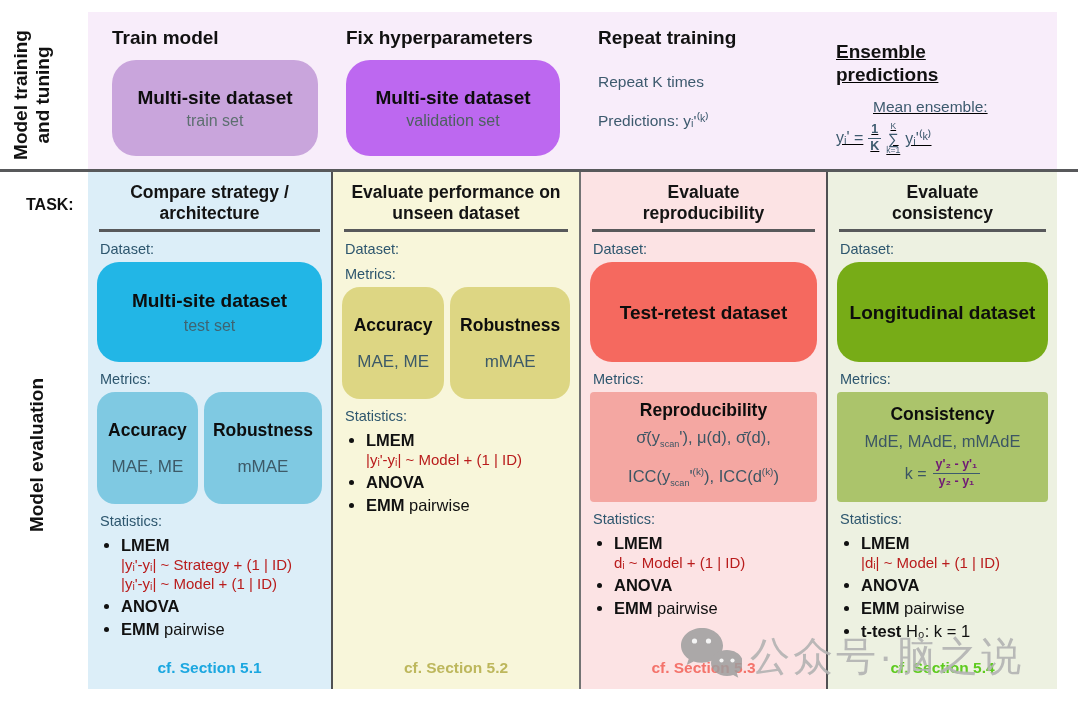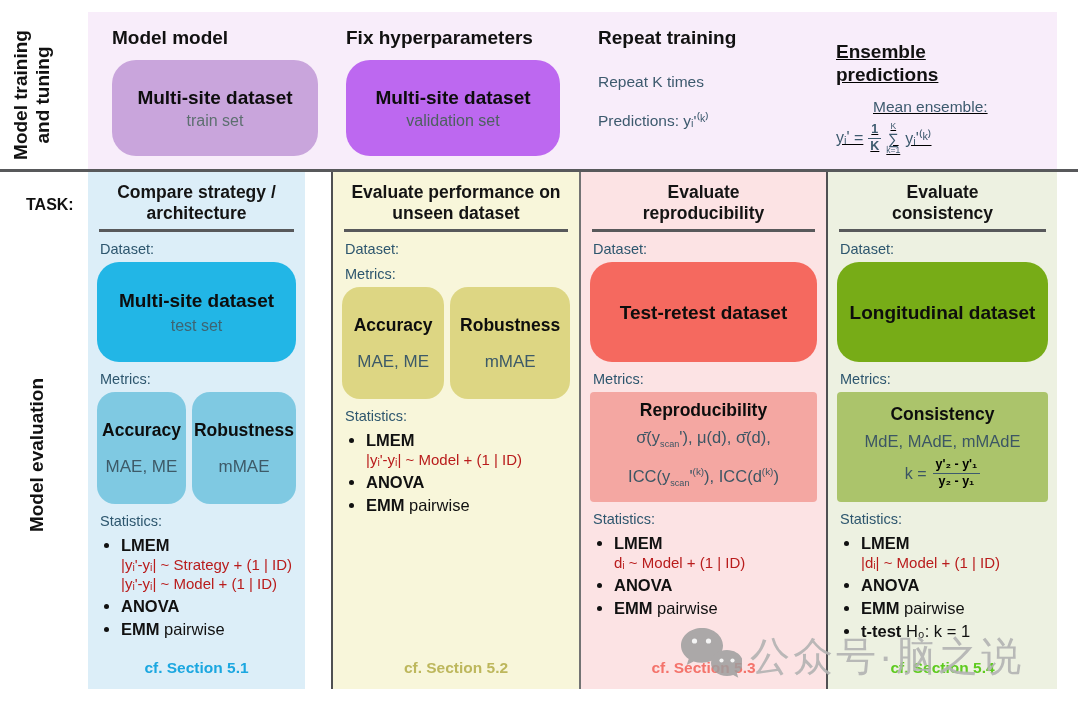--- a/index.html
+++ b/index.html
@@ -40,21 +40,21 @@
   .frac-num{border-bottom:1.5px solid #3d5a6e;padding:0 3px;}
   .sum{display:inline-flex;flex-direction:column;align-items:center;line-height:1;}
   .sum-top,.sum-bot{font-size:8.5px;}
   .sum-sym{font-size:15px;}
   sub{font-size:0.55em;}
   sup{font-size:0.6em;}
 
   
   .col{position:absolute;top:172px;height:517px;display:flex;flex-direction:column;
        padding:6px 9px 8px;box-sizing:border-box;}
-  .col1{left:88px;width:217px;background:#dceef8;}
+  .col1{left:88px;width:243px;background:#dceef8;}
   .col2{left:331px;width:248px;background:#f8f6da;border-left:2px solid #4f5052;}
   .col3{left:579px;width:247px;background:#fce3e4;border-left:2px solid #737373;}
   .col4{left:826px;width:231px;background:#edf1e1;border-left:2px solid #4f5052;}
   .task-title{font-weight:bold;font-size:17.5px;line-height:21px;color:#141414;text-align:center;margin:4px auto 0;}
   .col1 .task-title{max-width:212px;}
   .col2 .task-title{max-width:240px;}
   .col3 .task-title{max-width:170px;}
   .col4 .task-title{max-width:130px;}
   .task-underline{height:3px;background:#58595b;margin:5px 2px 0;}
   .section-label{font-size:14.5px;color:#2d566e;margin:9px 0 0 3px;}
@@ -74,21 +74,21 @@
   .metric-title{font-weight:bold;font-size:17.5px;color:#0d0d0d;}
   .metric-value{font-size:17px;color:#3d5a68;}
   .m-accuracy{flex:1;}
   .m-robustness{flex:1.17;}
   .metric-wide{margin-top:5px;border-radius:4px;height:110px;display:flex;flex-direction:column;
                justify-content:center;align-items:center;gap:5px;text-align:center;}
   .col3 .metric-wide{background:#f4a7a2;}
   .col4 .metric-wide{background:#abc46b;}
   .metric-line{font-size:16.5px;color:#3c5664;line-height:22px;}
   .k-row{margin-top:0;font-size:16px;gap:6px;color:#3c5664;}
-  .k-row .frac{color:#000000;border-color:#3c5664;}
+  .k-row .frac{color:#701a75;border-color:#3c5664;}
   .stats-list{margin:6px 0 0;padding-left:24px;color:#111;}
   .stats-list li{margin-bottom:3px;font-size:16.5px;line-height:20px;}
   .stat-bold{font-weight:bold;}
   .stat-formula{font-size:15px;color:#b91c1c;line-height:19px;font-weight:normal;}
   .col-footer{margin-top:auto;text-align:center;font-weight:bold;font-size:15.5px;padding-bottom:4px;}
   .col1 .col-footer{color:#1ba7e0;}
   .col2 .col-footer{color:#bdb75c;}
   .col3 .col-footer{color:#f4736b;}
   .col4 .col-footer{color:#f05ecb1f;color:#5ecb1f;}
 
@@ -102,21 +102,21 @@
 <div class="canvas">
 
   <div class="vlabel vlabel-training">Model training and tuning</div>
   <div class="task-label">TASK:</div>
   <div class="vlabel vlabel-evaluation">Model evaluation</div>
   <div class="divider"></div>
 
   <div class="top-band">
 
     <div class="tstep tstep1">
-      <div class="tstep-title">Model model</div>
+      <div class="tstep-title">Train model</div>
       <div class="tbox tbox1">
         <div class="box-title">Multi-site dataset</div>
         <div class="box-sub">train set</div>
       </div>
     </div>
 
     <div class="tstep tstep2">
       <div class="tstep-title">Fix hyperparameters</div>
       <div class="tbox tbox2">
         <div class="box-title">Multi-site dataset</div>

